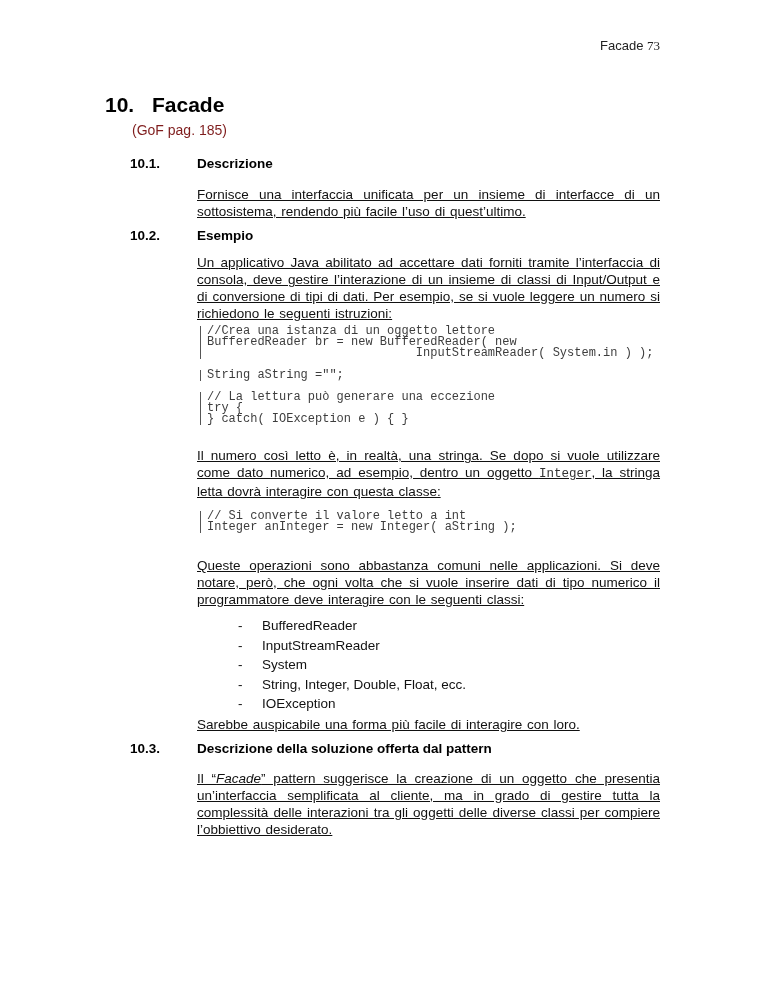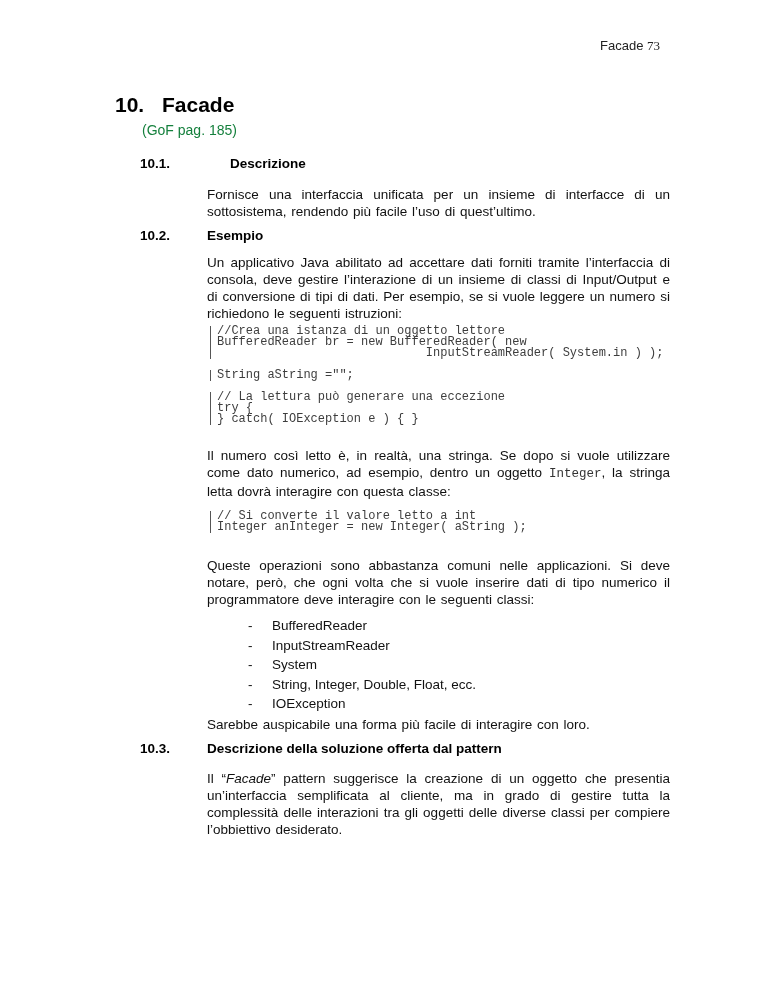--- a/index.html
+++ b/index.html
@@ -13,45 +13,46 @@
   }
   .page { position: absolute; inset: 0; background: #fff; }
 
   .page-header {
     position: absolute; top: 38px; right: 108px;
     font-size: 13px; line-height: 15px; color: #222;
   }
   .page-header .chapter-label { font-family: "Liberation Sans", sans-serif; }
   .page-header .page-num { font-family: "Liberation Serif", serif; }
 
-  .content { position: absolute; left: 115px; top: 0; width: 558px; }
+  .content { position: absolute; left: 105px; top: 0; width: 558px; }
 
   .chapter-title {
     margin-top: 94px;
     font-size: 21px; line-height: 22px; font-weight: bold; color: #000;
   }
   .chapter-title .num { display: inline-block; width: 47px; }
 
   .subtitle {
     margin: 7px 0 0 27px;
-    font-size: 14px; line-height: 15px; color: #15803d;
+    font-size: 14px; line-height: 15px; color: #7f1d1d;
   }
 
   .sec-heading { display: flex; margin-left: 25px; font-weight: bold; font-size: 13.5px; line-height: 16px; color: #000; }
   .sec-heading .sec-num { width: 67px; flex: 0 0 67px; }
 
   .mt12 { margin-top: 8px; }
-  .mt18 { margin-top: 18px; gap: 23px; }
+  .mt18 { margin-top: 18px; }
 
   .body-block { margin-left: 92px; width: 463px; }
 
   p.para {
     font-size: 13.5px; line-height: 17px;
     text-align: justify; color: #111;
     word-spacing: 1px;
+    text-decoration: underline;
   }
   .mono-inline { font-family: "Liberation Mono", "DejaVu Sans Mono", monospace; font-size: 12.5px; color: #333; }
   .italic { font-style: italic; }
 
   .code-block { margin-left: 95px; width: 460px; }
   .code-block .code-line {
     font-family: "Liberation Mono", "DejaVu Sans Mono", monospace;
     font-size: 12px; line-height: 11px;
     white-space: pre; color: #3d3d3d;
     border-left: 1px solid #555;

